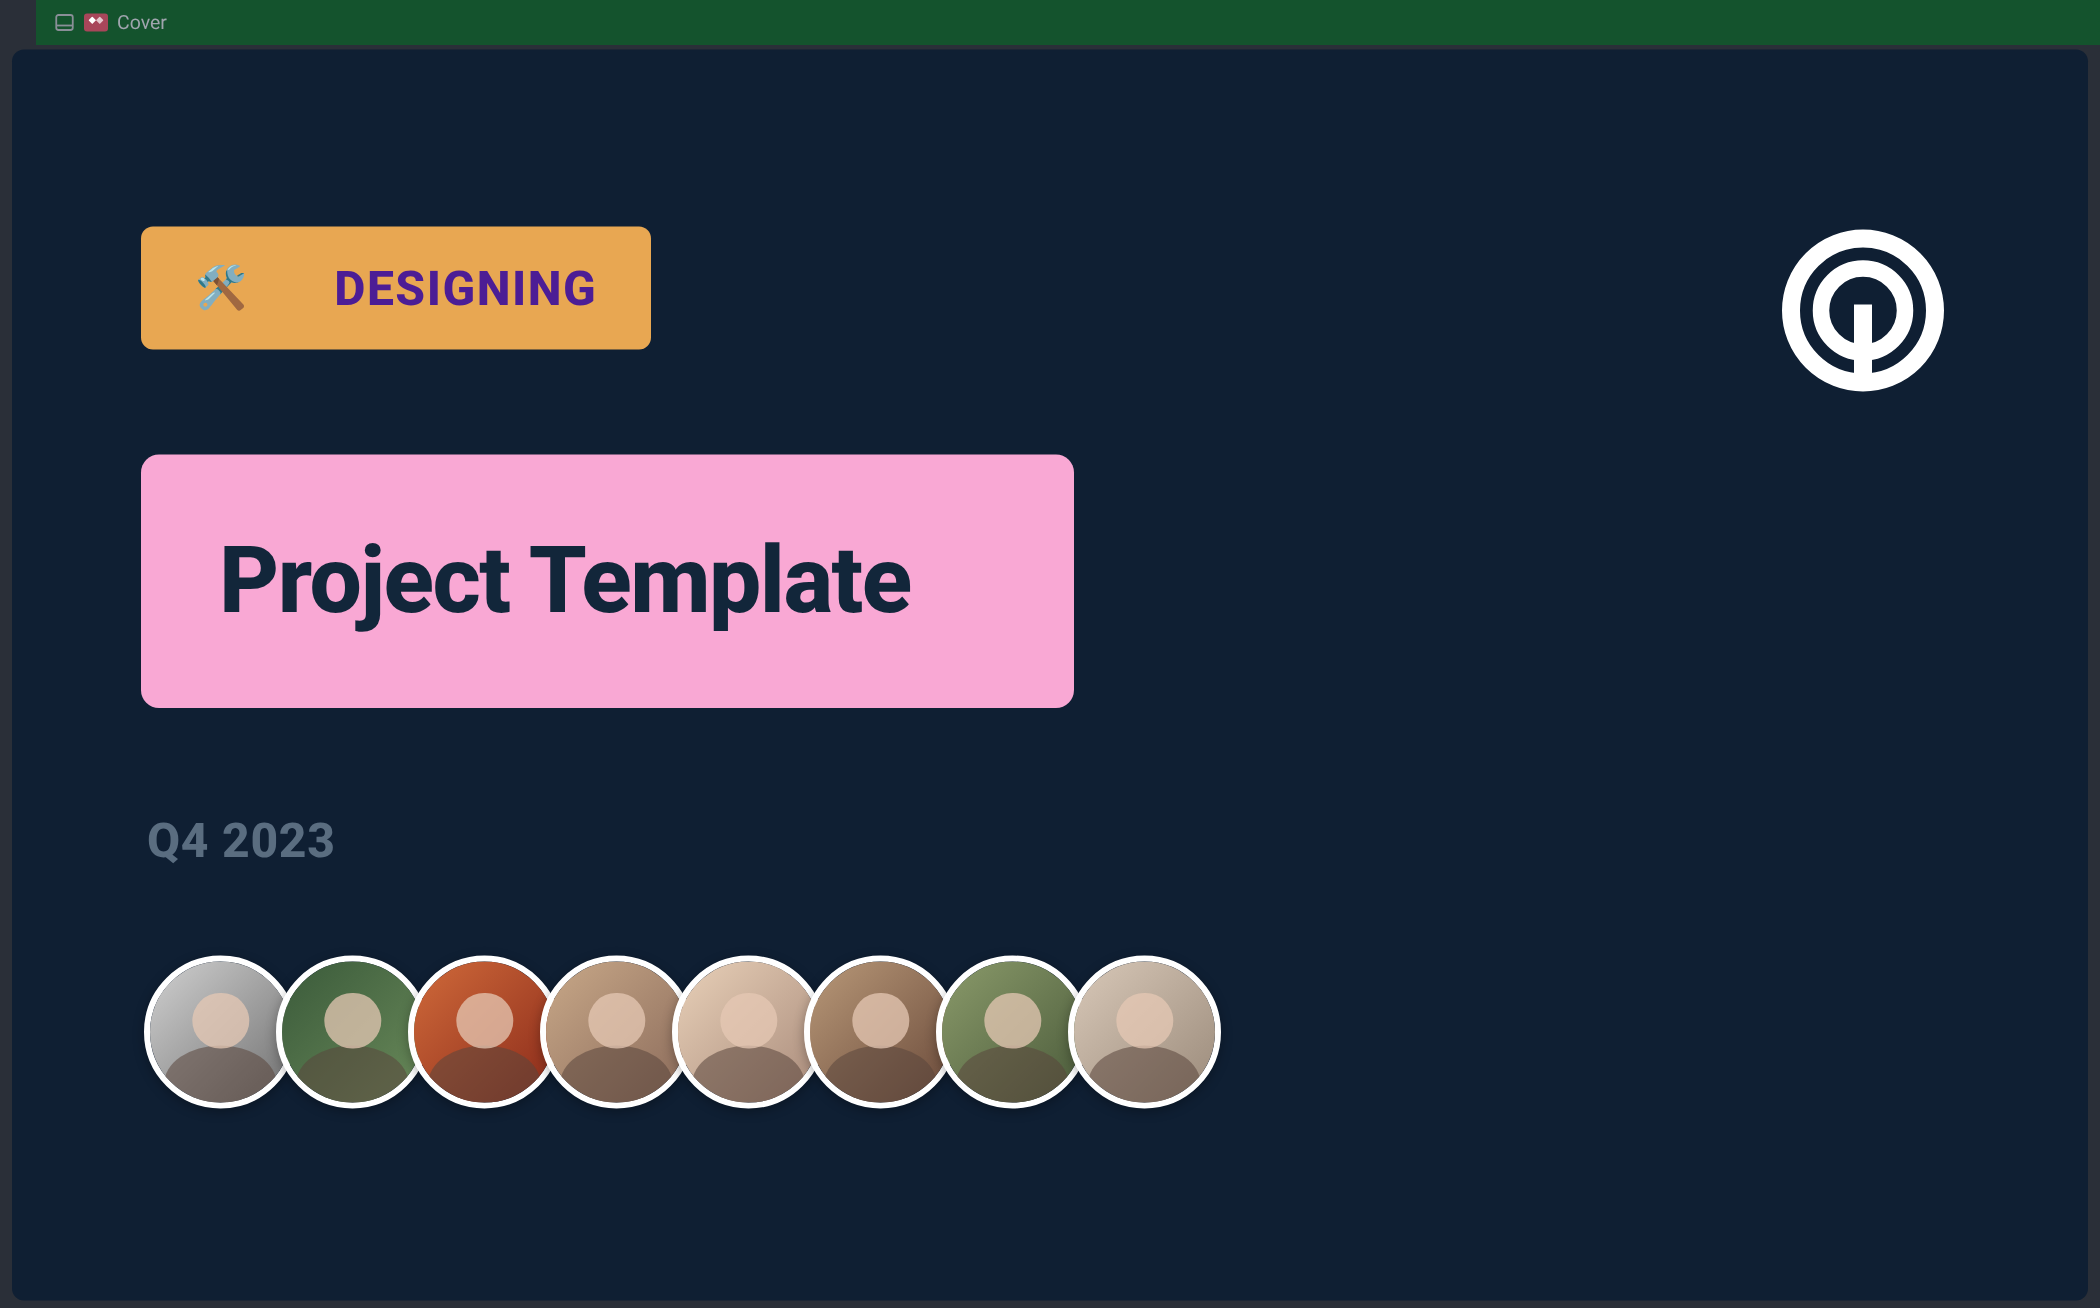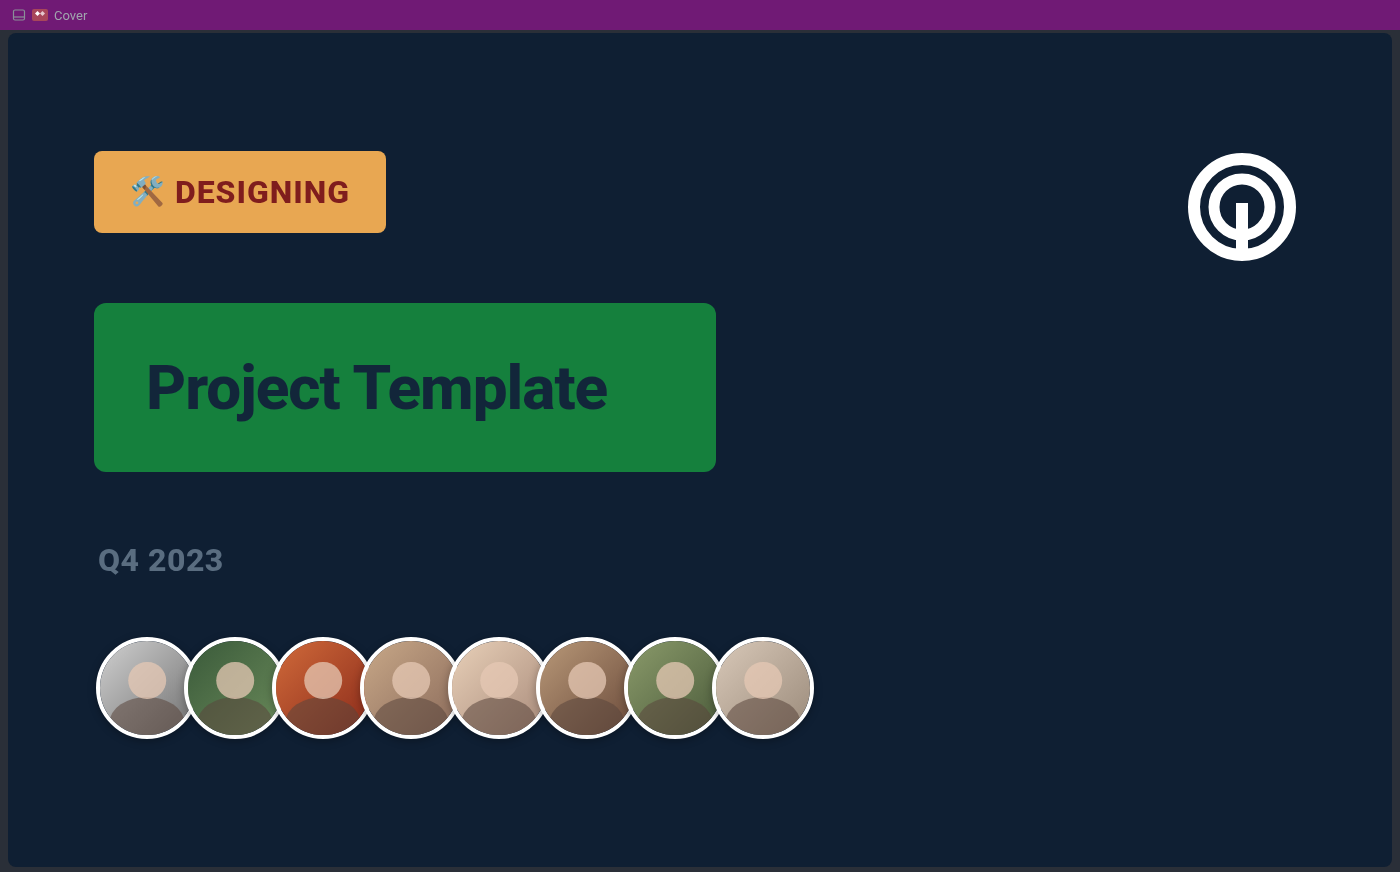--- a/index.html
+++ b/index.html
@@ -13,21 +13,22 @@
       width: 1400px;
       height: 872px;
       overflow: hidden;
     }
     .toolbar {
       height: 30px;
       display: flex;
       align-items: center;
       padding: 0 12px;
       gap: 6px;
-      background: #701a75;
+      background: #14532d;
+      margin-left: 24px;
     }
     .toolbar-icon {
       color: #8a8f98;
       display: flex;
       align-items: center;
     }
     .component-badge {
       width: 16px;
       height: 12px;
       background: #a8465a;
@@ -64,30 +65,31 @@
       padding: 22px 36px;
       display: flex;
       align-items: center;
       gap: 10px;
     }
     .status-emoji {
       font-size: 28px;
       line-height: 1;
     }
     .status-label {
-      color: #7f1d1d;
+      color: #4c1d95;
       font-size: 32px;
       font-weight: 800;
       letter-spacing: 1px;
+      margin-left: 48px;
     }
     .title-card {
       position: absolute;
       top: 270px;
       left: 86px;
-      background: #15803d;
+      background: #f9a8d4;
       border-radius: 12px;
       padding: 48px 52px;
       min-width: 622px;
     }
     .title-text {
       color: #12263a;
       font-size: 62px;
       font-weight: 800;
       letter-spacing: -1px;
     }

